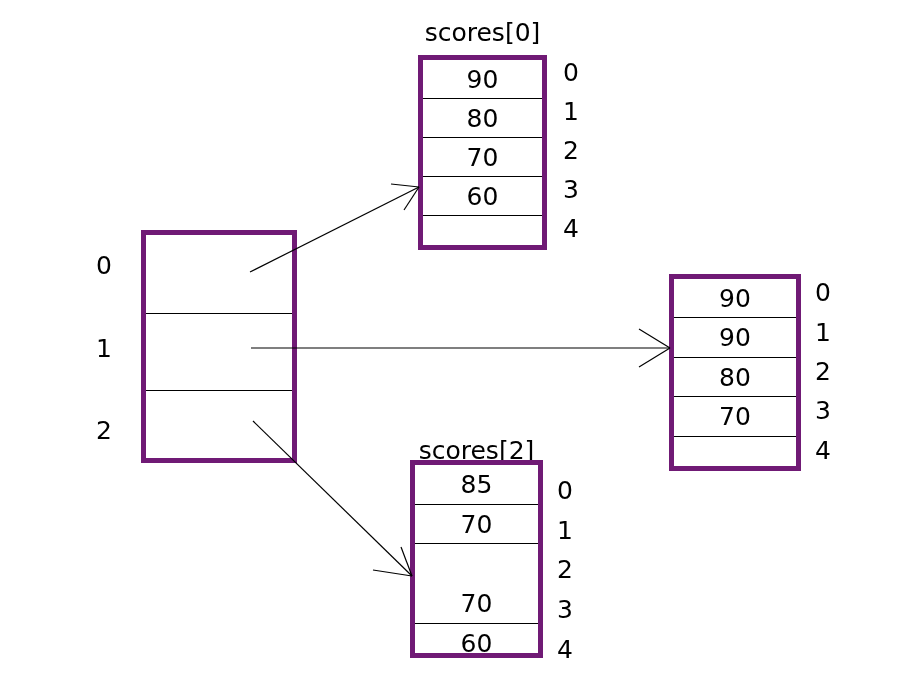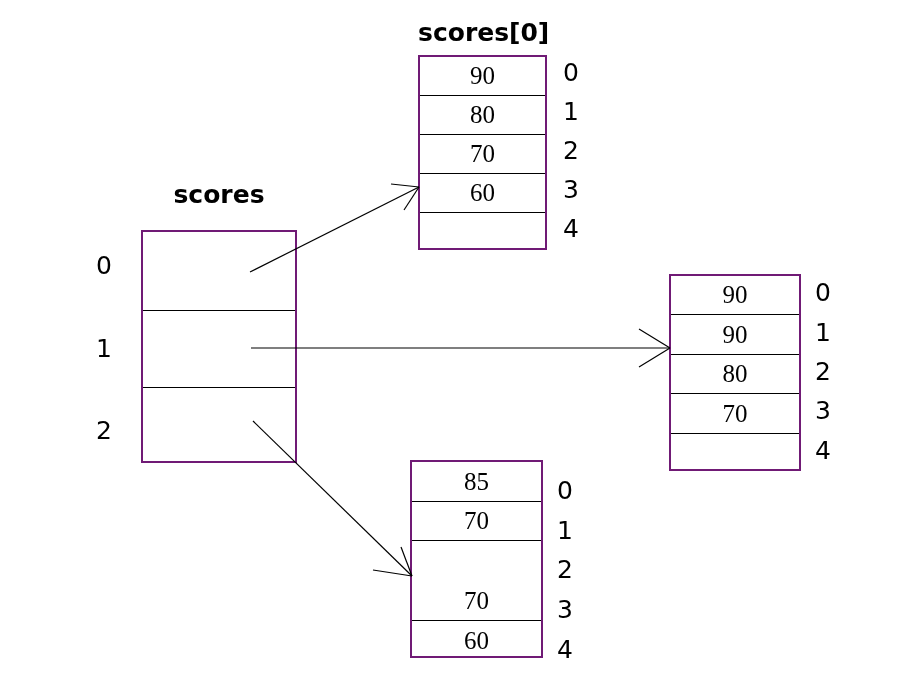--- a/index.html
+++ b/index.html
@@ -21,31 +21,29 @@
   .label {
     position: absolute;
     color: #000000;
     font-family: "DejaVu Sans", sans-serif;
     white-space: nowrap;
     line-height: 1;
   }
   .array-title {
     font-size: 25px;
     text-align: center;
-    font-weight: bold;
   }
   .idx-label {
     font-size: 25px;
   }
   .arr-box {
     position: absolute;
-    border: 2px solid #701a75;
+    border: 5px solid #701a75;
     box-sizing: border-box;
     background: transparent;
-    font-family: Liberation Serif, serif;
   }
   .arr-cell {
     position: absolute;
     left: 0;
     box-sizing: border-box;
     display: flex;
     align-items: center;
     justify-content: center;
     font-size: 25px;
     color: #000000;
@@ -72,21 +70,20 @@
     width: 915px;
     height: 684px;
     pointer-events: none;
   }
 </style>
 </head>
 <body>
 
 <div id="canvas">
 
-  <div class="label array-title" style="left:141px; top:182px; width:156px;">scores</div>
 
   <div class="arr-box" style="left:141px; top:230px; width:156px; height:233px;">
     <div class="ptr-cell" style="top:0px; height:79px; width:100%;"></div>
     <div class="ptr-cell" style="top:79px; height:77px; width:100%;"></div>
     <div class="ptr-cell last" style="top:156px; height:77px; width:100%;"></div>
   </div>
 
   <div class="label idx-label" style="left:96px; top:253px;">0</div>
   <div class="label idx-label" style="left:96px; top:336px;">1</div>
   <div class="label idx-label" style="left:96px; top:418px;">2</div>
@@ -113,20 +110,21 @@
     <div class="arr-cell" style="top:79px; height:39px; width:100%;">80</div>
     <div class="arr-cell" style="top:118px; height:40px; width:100%;">70</div>
   </div>
 
   <div class="label idx-label" style="left:815px; top:280px;">0</div>
   <div class="label idx-label" style="left:815px; top:320px;">1</div>
   <div class="label idx-label" style="left:815px; top:359px;">2</div>
   <div class="label idx-label" style="left:815px; top:398px;">3</div>
   <div class="label idx-label" style="left:815px; top:438px;">4</div>
 
+  <div class="label array-title" style="left:410px; top:438px; width:133px;">scores[2]</div>
 
   <div class="arr-box" style="left:410px; top:460px; width:133px; height:198px;">
     <div class="arr-cell" style="top:0px; height:40px; width:100%;">85</div>
     <div class="arr-cell" style="top:40px; height:39px; width:100%;">70</div>
     <div class="arr-cell" style="top:119px; height:40px; width:100%;">70</div>
     <div class="arr-cell last" style="top:159px; height:39px; width:100%;">60</div>
   </div>
 
   <div class="label idx-label" style="left:557px; top:478px;">0</div>
   <div class="label idx-label" style="left:557px; top:518px;">1</div>

